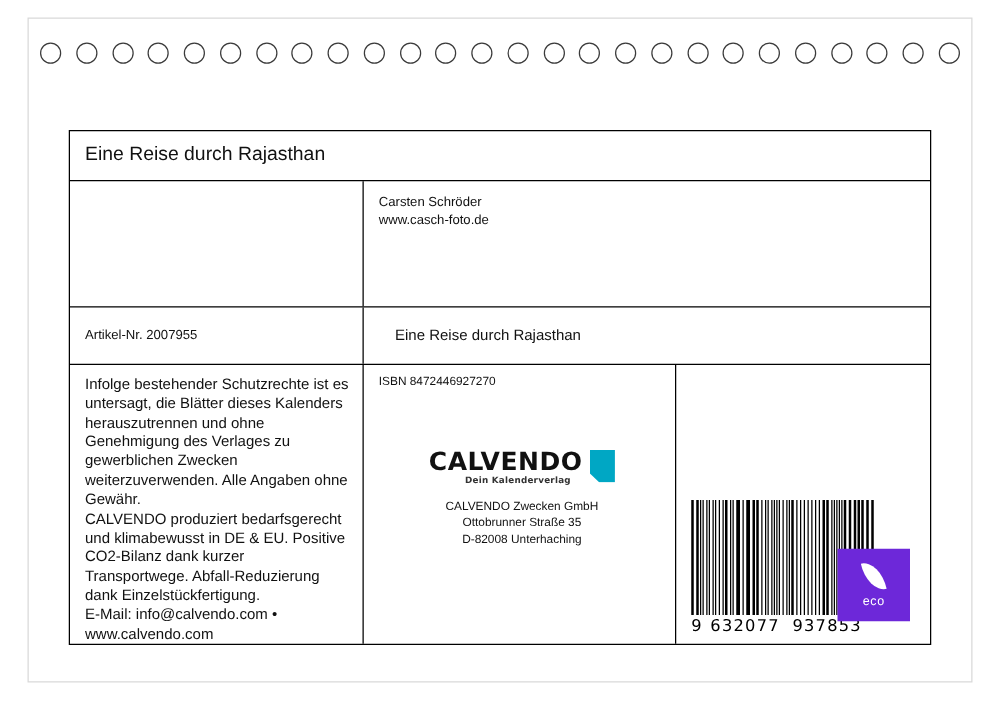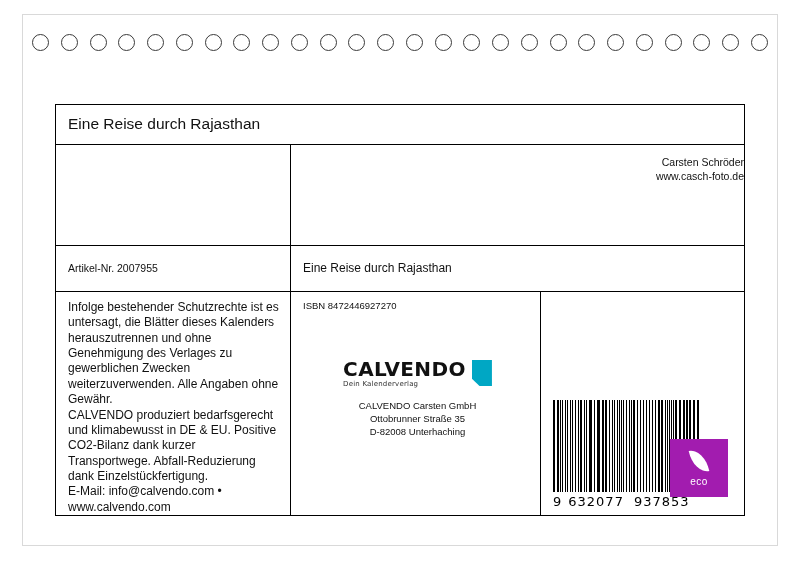--- a/index.html
+++ b/index.html
@@ -73,39 +73,39 @@
     align-items: center;
   }
   .title-text {
     padding-left: 12px;
     font-size: 15.5px;
     color: #111;
   }
   .row-author {
     height: 122px;
     border-bottom: 1.5px solid #000;
-    text-align: right;
   }
   .cell-left-blank {
     width: 235px;
     border-right: 1.5px solid #000;
     box-sizing: border-box;
   }
   .cell-author {
     flex: 1;
     padding: 10px 0 0 12px;
     box-sizing: border-box;
     font-size: 10.5px;
     line-height: 1.35;
     color: #111;
   }
   .row-article {
     height: 56px;
     border-bottom: 1.5px solid #000;
     align-items: flex-end;
+    gap: 13px;
   }
   .cell-article-no {
     width: 235px;
     height: 100%;
     border-right: 1.5px solid #000;
     box-sizing: border-box;
     display: flex;
     align-items: center;
     padding-left: 12px;
     font-size: 10.5px;
@@ -155,24 +155,25 @@
   .logo-text {
     font-family: "DejaVu Sans", sans-serif;
     font-weight: bold;
     font-size: 20px;
     letter-spacing: 0.4px;
     color: #111;
     line-height: 1;
   }
   .logo-sub {
     font-size: 7px;
-    font-weight: normal;
+    font-weight: bold;
     letter-spacing: 0.2px;
     color: #333;
     margin-top: 2px;
+    margin-left: 29px;
   }
   .logo-mark {
     width: 20px;
     height: 26px;
     background: #00a7c4;
     position: relative;
     margin-bottom: 2px;
     clip-path: polygon(0 0, 100% 0, 100% 100%, 38% 100%, 0 72%);
   }
   .publisher-addr {
@@ -218,21 +219,21 @@
     color: #000;
   }
   .barcode-digits .lead { margin-right: 6px; }
   .barcode-digits .grp { margin-right: 10px; }
   .eco {
     position: absolute;
     right: 16px;
     bottom: 18px;
     width: 58px;
     height: 58px;
-    background: #a21caf;
+    background: #6d28d9;
     display: flex;
     flex-direction: column;
     align-items: center;
     justify-content: center;
   }
   .eco .leaf {
     width: 16px;
     height: 24px;
     border-radius: 0 100% 0 100%;
     background: #ffffff;
@@ -311,21 +312,21 @@
       <div class="cell-publisher">
         <div class="isbn">ISBN 8472446927270</div>
         <div class="logo-wrap">
           <div class="logo-text">
             <span>CALVENDO</span>
             <div class="logo-sub">Dein Kalenderverlag</div>
           </div>
           <div class="logo-mark"></div>
         </div>
         <div class="publisher-addr">
-          <div>CALVENDO Carsten GmbH</div>
+          <div>CALVENDO Zwecken GmbH</div>
           <div>Ottobrunner Straße 35</div>
           <div>D-82008 Unterhaching</div>
         </div>
       </div>
 
       <div class="cell-barcode">
         <div class="barcode-area">
           <div class="bars" id="bars">
               <span style="width:2px"></span>
               <span style="width:2px;background:transparent"></span>

